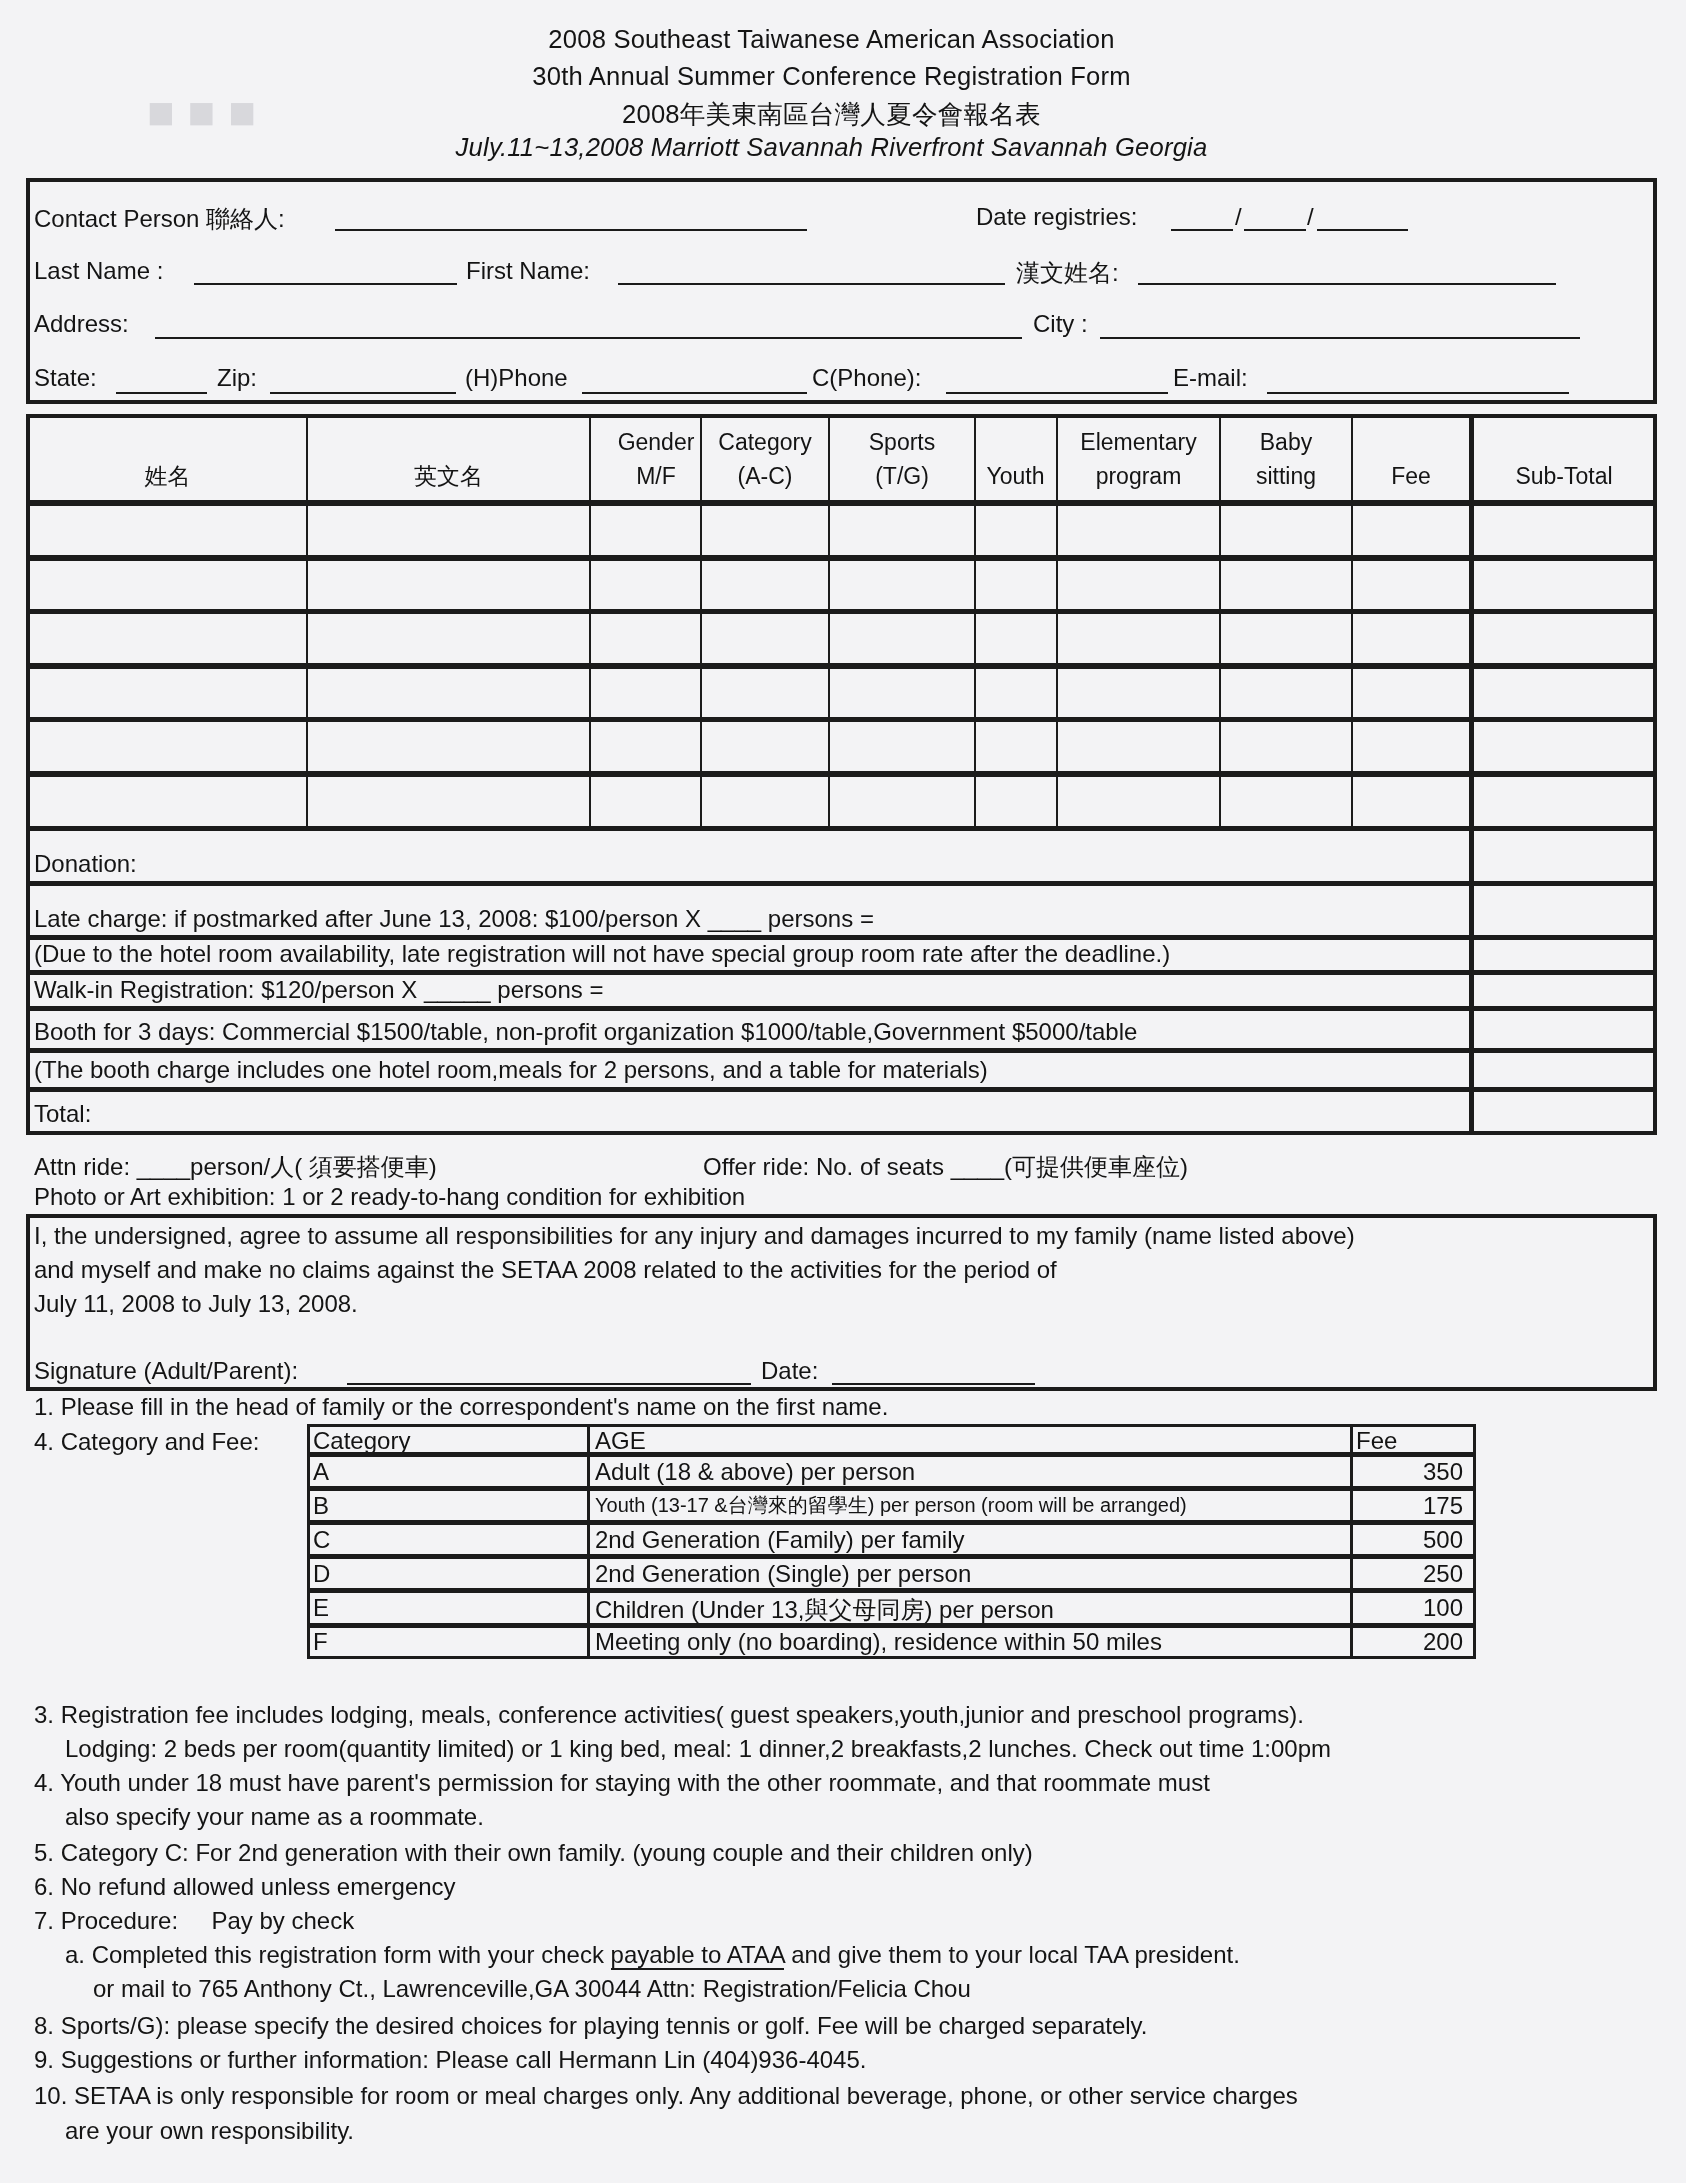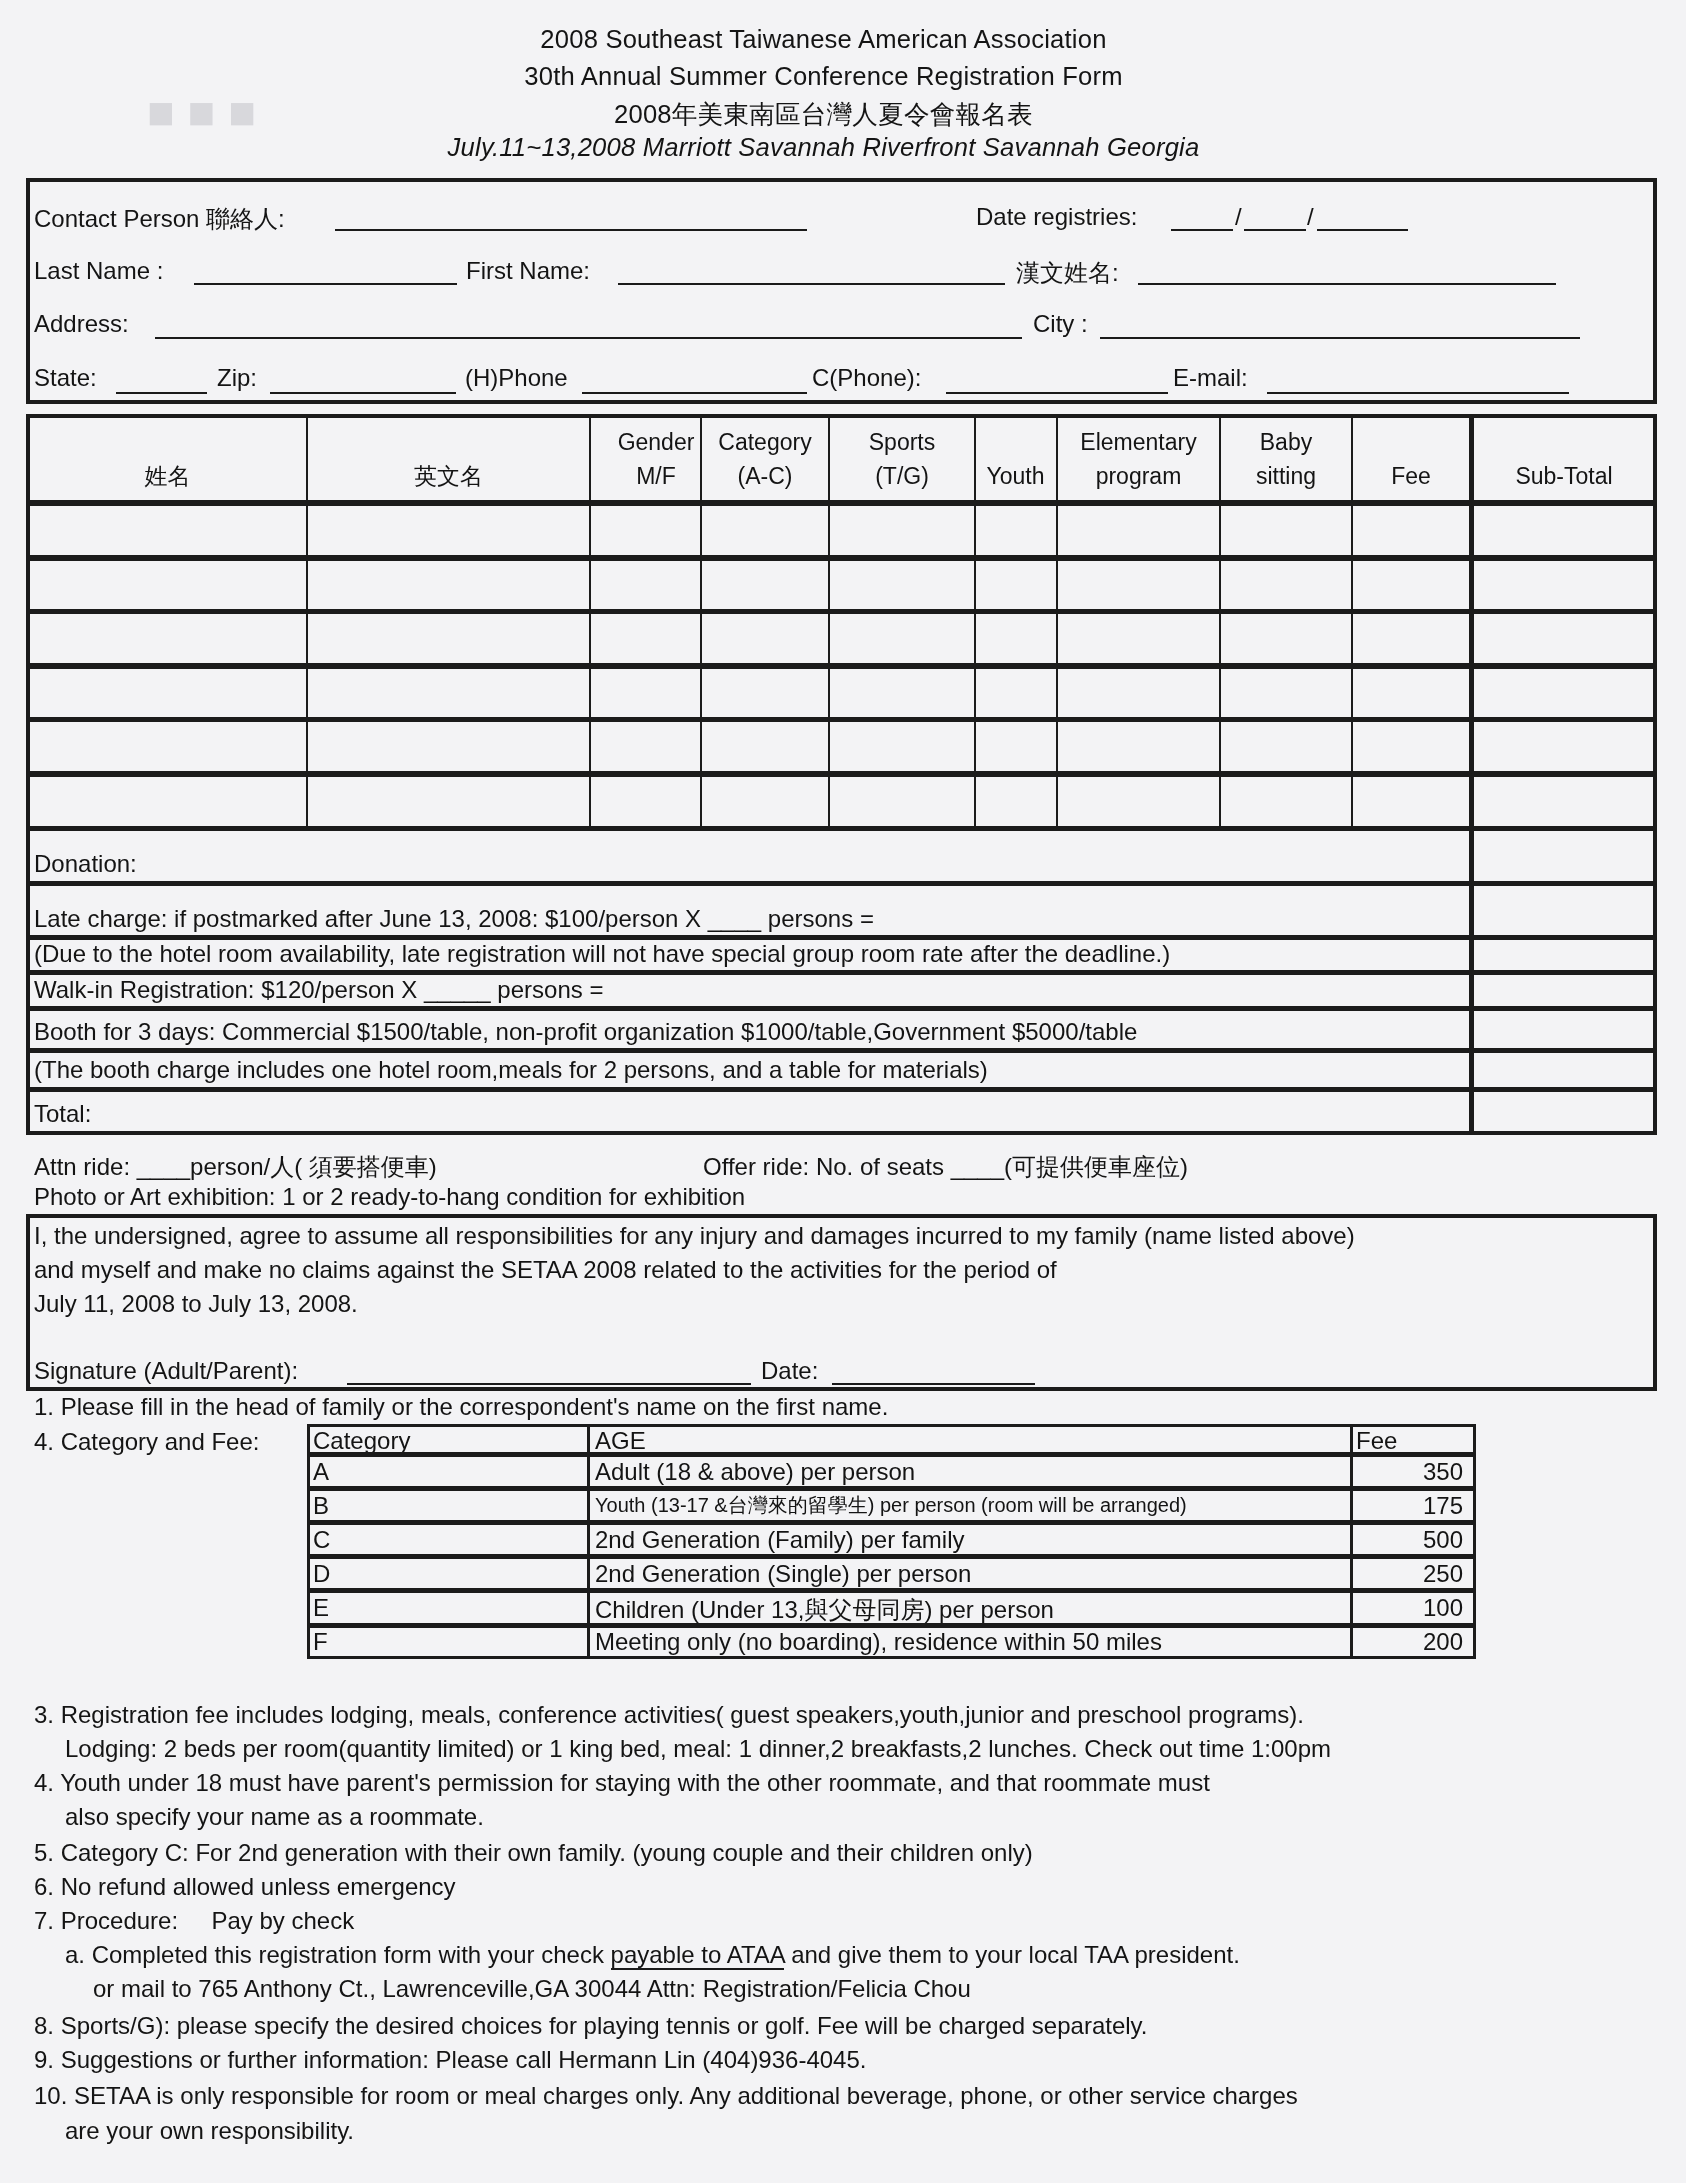--- a/index.html
+++ b/index.html
@@ -3,21 +3,21 @@
 <meta charset="utf-8">
 <style>
   html, body { margin:0; padding:0; }
   body {
     width:1687px; height:2183px; position:relative; overflow:hidden;
     background:#f3f3f5;
     font-family:"Liberation Sans", "DejaVu Sans", sans-serif;
     color:#141414;
   }
   .abs { position:absolute; }
-  .hdr { position:absolute; left:0; width:1647px; text-align:center; font-size:25.6px; letter-spacing:0.2px; }
+  .hdr { position:absolute; left:0; width:1647px; text-align:center; font-size:25.6px; letter-spacing:0.2px;padding-left:8px; }
   .lbl { position:absolute; font-size:24px; white-space:nowrap; }
   .blank { display:inline-block; border-bottom:2.3px solid #1a1a1a; height:23px; vertical-align:baseline; }
   .box { position:absolute; border:4.6px solid #1b1b1b; box-sizing:border-box; }
   .hline { position:absolute; background:#1b1b1b; }
   .vline { position:absolute; background:#1b1b1b; }
   .th { position:absolute; text-align:center; font-size:23px; line-height:34px; }
   .cell { position:absolute; }
   .row-text { position:absolute; font-size:24px; white-space:nowrap; }
   .note { position:absolute; font-size:24px; white-space:nowrap; }
   .ctab-txt { position:absolute; font-size:24px; white-space:nowrap; }

